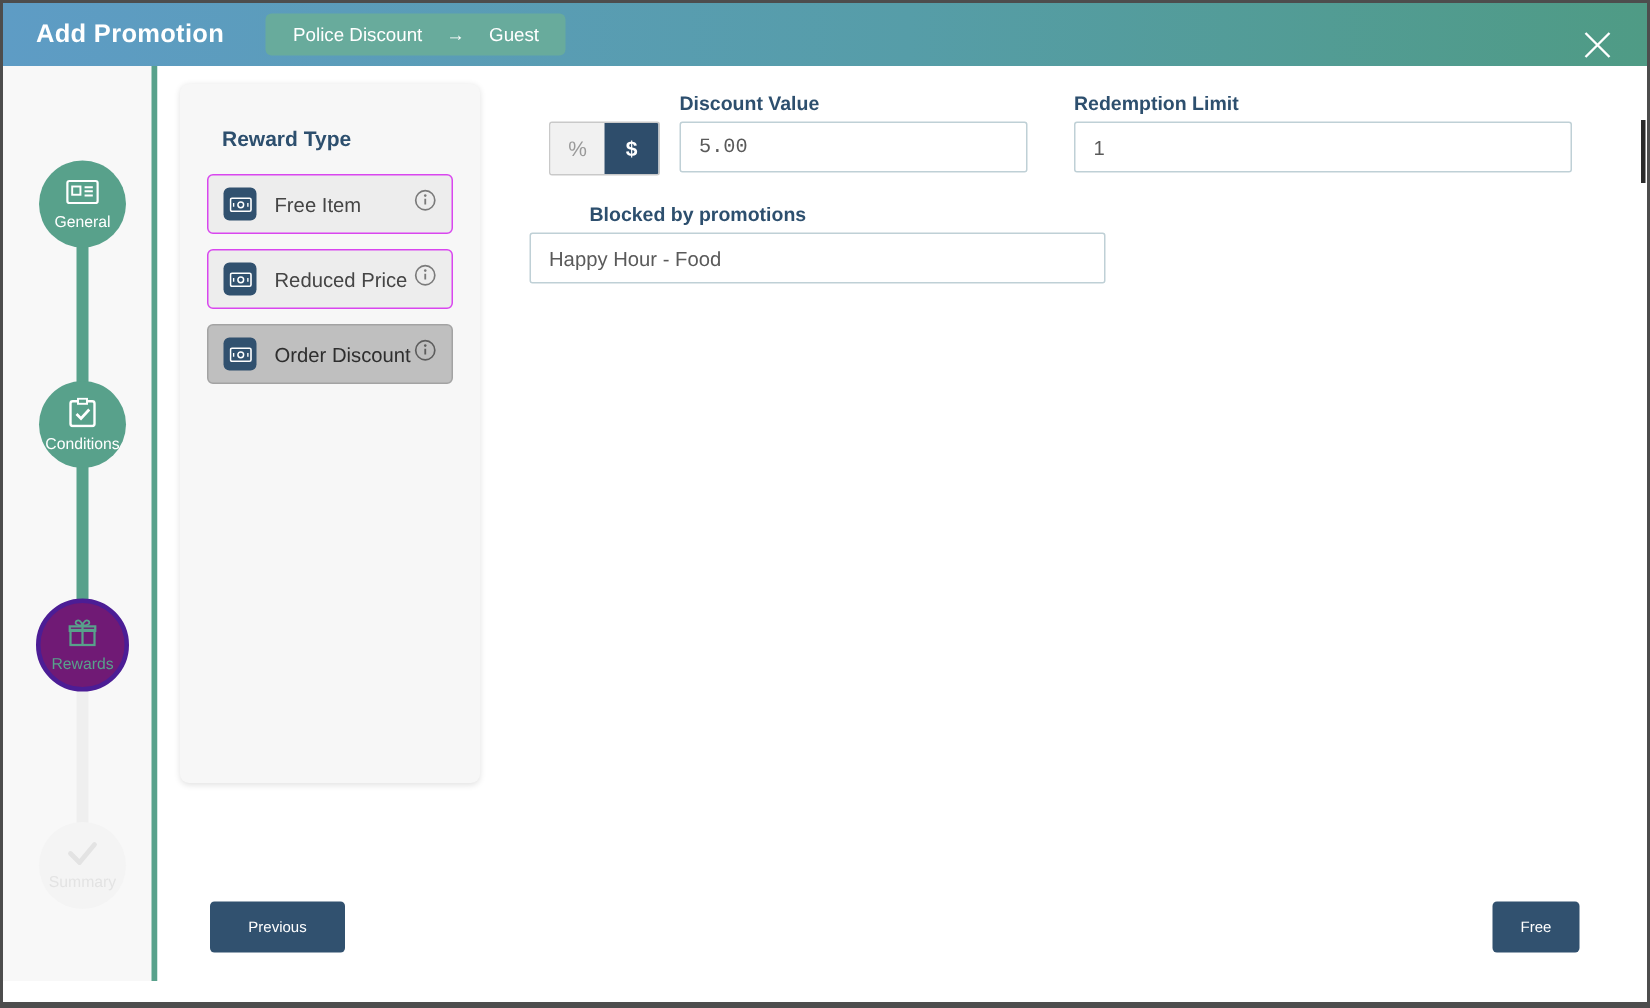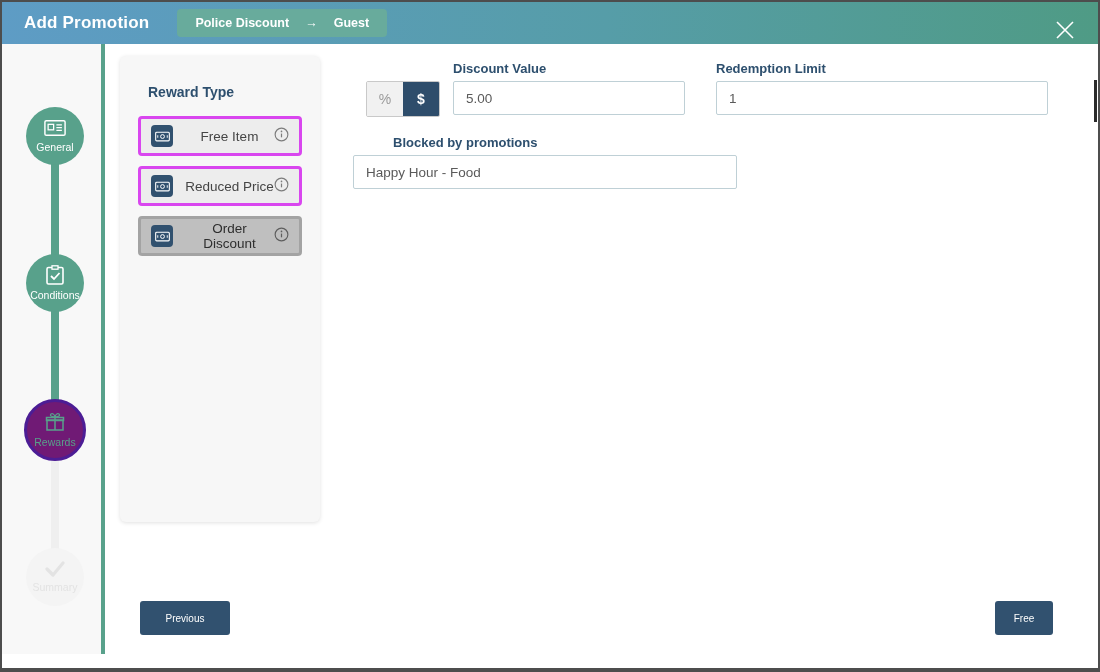--- a/index.html
+++ b/index.html
@@ -12,21 +12,21 @@
   
   .header {
     height:42px; display:flex; align-items:center;
     background:linear-gradient(90deg,#5e9cc5 0%, #569da8 55%, #4f9b85 100%);
     padding:0 22px; position:relative;
   }
   .header-title { color:#fff; font-size:17px; font-weight:bold; letter-spacing:.2px; }
   .header-badge {
     margin-left:28px; background:#68ab9c; border-radius:4px;
     padding:7px 18px; display:flex; align-items:center; gap:16px;
-    color:#fff; font-size:12.5px; font-weight:bold;
+    color:#fff; font-size:12.5px; font-weight:normal;
   }
   .close-btn {
     position:absolute; right:18px; top:14px; width:30px; height:30px;
     background:transparent; border:none; cursor:pointer;
     display:flex; align-items:center; justify-content:center;
   }
   
   .body { display:flex; height:610px; }
   .stepper {
     width:103px; background:#f8f8f8; border-right:4px solid #58a18b;
@@ -48,22 +48,22 @@
   .step-circle .lbl { margin-top:2px; }
   
   .main { flex:1; position:relative; background:#fff; }
   .reward-card {
     position:absolute; left:15px; top:12px; width:200px; height:466px;
     background:#f7f7f7; border-radius:6px; box-shadow:0 1px 4px rgba(0,0,0,.12);
     padding:28px 18px 0 18px;
   }
   .reward-card h3 { color:#2d4f6e; font-size:14px; margin:0 0 16px 10px; font-weight:bold; }
   .reward-item {
-    height:40px; background:#ededed; border:3px solid #d946ef; border-radius:4px;
-    display:flex; align-items:center; padding:0 10px; margin-bottom:10px; cursor:pointer;text-align:center;
+    height:40px; background:#ededed; border:1px solid #d946ef; border-radius:4px;
+    display:flex; align-items:center; padding:0 10px; margin-bottom:10px; cursor:pointer;
   }
   .reward-item.selected { background:#bfbfbf; border-color:#a3a3a3; }
   .reward-item .money-badge {
     width:22px; height:22px; background:#31516f; border-radius:4px;
     display:flex; align-items:center; justify-content:center; flex:0 0 auto;
   }
   .reward-item .rlabel { flex:1; margin-left:12px; font-size:13.5px; color:#454545; }
   .reward-item.selected .rlabel { color:#2e2e2e; }
   
   .field-label { position:absolute; color:#2d4f6e; font-size:13px; font-weight:bold; }
@@ -222,21 +222,21 @@
           </span>
         </div>
       </div>
 
       <div class="toggle">
         <button class="pct">%</button>
         <button class="dol">$</button>
       </div>
 
       <div class="field-label" style="left:348px; top:17px;">Discount Value</div>
-      <input class="text-input" style="left: 348px; top: 37px; width: 232px;" value="5.00">
+      <input class="text-input" style="left: 348px; top: 37px; width: 232px; font-family: Liberation Mono, monospace;" value="5.00">
 
       <div class="field-label" style="left:611px; top:17px;">Redemption Limit</div>
       <input class="text-input" style="left: 611px; top: 37px; width: 332px;" value="1">
 
       <div class="field-label" style="left:248px; top:91px;padding-left:40px;">Blocked by promotions</div>
       <input class="text-input" style="left: 248px; top: 111px; width: 384px;" value="Happy Hour - Food">
 
       <div class="scroll-thumb"></div>
 
       <button class="btn prev">Previous</button>

